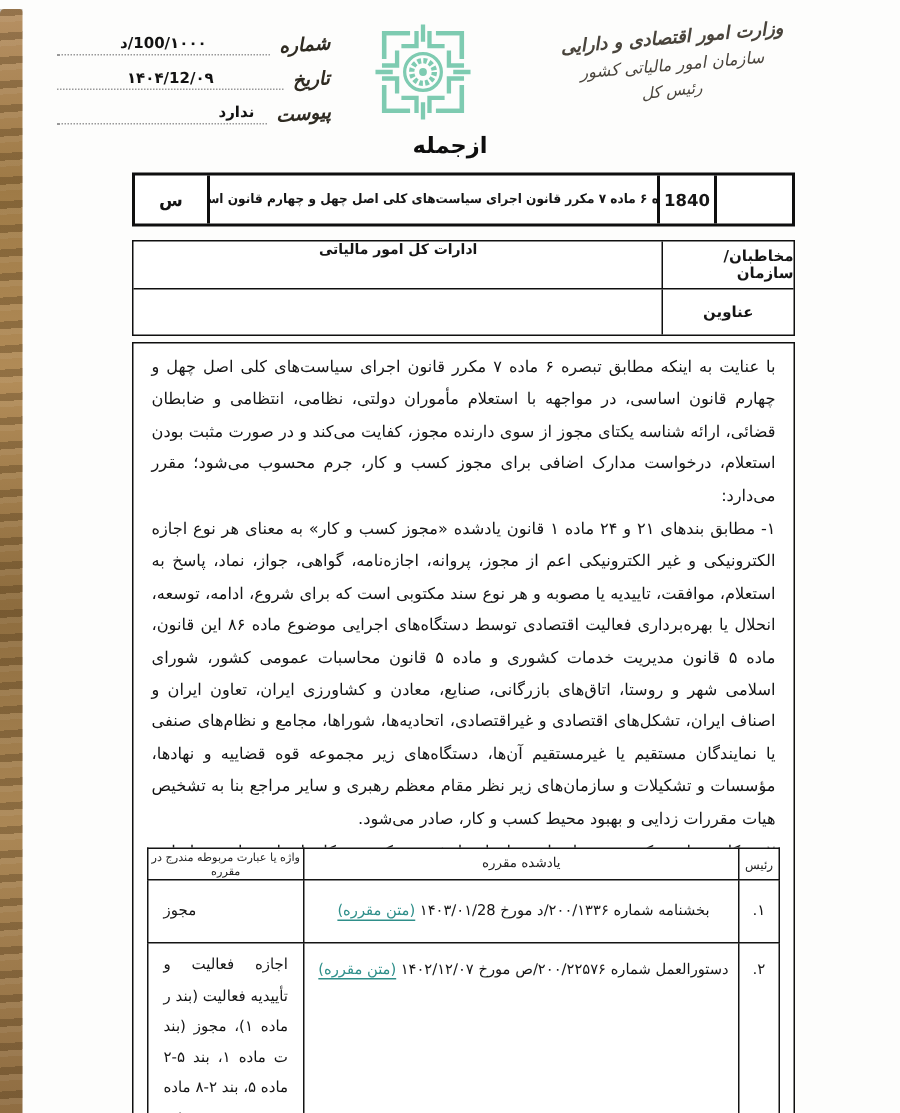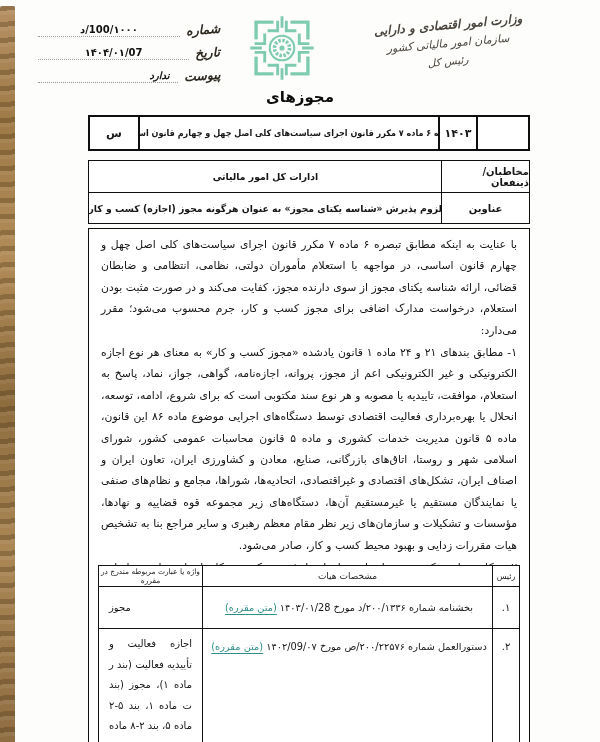--- a/index.html
+++ b/index.html
@@ -23,21 +23,21 @@
   .edge-strip::after{
     content:""; position:absolute; inset:0;
     background: repeating-linear-gradient(176deg, rgba(61,41,15,.28) 0 5px, rgba(255,255,255,.06) 5px 9px, transparent 9px 16px);
   }
   
   .letterhead { position:absolute; top:10px; left:38px; right:48px; height:82px; display:flex; direction:ltr; justify-content:space-between; align-items:flex-start; }
   .fields { width:182px; direction:rtl; padding-top:4px; }
   .frow { display:flex; align-items:flex-end; gap:6px; height:23px; }
   .flabel { font-style:italic; font-weight:bold; font-size:12.5px; color:#2f2b22; transform:rotate(-4deg); white-space:nowrap; }
   .fline { flex:1; border-bottom:1px dotted #999; text-align:center; font-weight:bold; font-size:10px; color:#121212; padding-bottom:1px; white-space:nowrap; }
-  .frow-attach .fline { text-align:right; padding-right:8px;font-style:italic; }
+  .frow-attach .fline { text-align:right; padding-right:8px; }
   .logo-wrap { flex:0 0 auto; padding-top:2px; }
   .ministry { width:208px; text-align:center; color:#49443c; font-style:italic; padding-top:8px; direction:rtl; }
   .ministry span { display:block; }
   .m1 { font-size:12px; font-weight:bold; transform:rotate(-5deg); }
   .m2 { font-size:11px; transform:rotate(-5deg); margin-top:5px; }
   .m3 { font-size:10.5px; transform:rotate(-6deg); margin-top:5px; }
   
   .doc-title { position:absolute; top:88px; left:0; right:0; text-align:center; font-size:15px; font-weight:bold; color:#0e0e0e; }
   
   .class-table { position:absolute; top:115px; right:70px; width:442px; height:36px; display:flex; border:2.2px solid #0f0f0f; font-weight:bold; background:#fff; }
@@ -46,21 +46,21 @@
   .c-empty { width:52px; }
   .c-year  { width:38px; font-size:11px; }
   .c-law   { flex:1; font-size:8.8px; overflow:hidden; }
   .c-law span{ white-space:nowrap; transform:scaleX(.92); }
   .c-code  { width:48px; font-size:11.5px; }
   
   .addr-table { position:absolute; top:160px; right:70px; width:442px; border:1.6px solid #0f0f0f; background:#fff; }
   .addr-row { display:flex; height:31px; }
   .addr-row + .addr-row { border-top:1.6px solid #0f0f0f; }
   .addr-label { width:88px; border-left:1.6px solid #0f0f0f; display:flex; align-items:center; justify-content:center; font-weight:bold; font-size:10px; }
-  .addr-value { flex:1; display:flex; align-items:center; justify-content:center; font-weight:bold; font-size:9.6px; overflow:hidden; padding:0 6px; }
+  .addr-value { flex:1; display:flex; align-items:flex-start; justify-content:center; font-weight:bold; font-size:9.6px; overflow:hidden; padding:0 6px; }
   .addr-value span{ white-space:nowrap; transform:scaleX(.97); }
   
   .body-frame { position:absolute; top:228px; right:70px; width:442px; height:522px; border:1.6px solid #0f0f0f; background:#fff; padding:5px 12px 0; }
   .body-frame p { font-size:10.8px; line-height:21.4px; text-align:justify; color:#141414; margin-bottom:1px; }
   
   .reg-table { position:absolute; top:336px; right:9px; left:9px; border-collapse:collapse; table-layout:fixed; width:calc(100% - 18px); background:#fff; direction:rtl; }
   .reg-table th, .reg-table td { border:1.2px solid #141414; }
   .reg-table thead th { height:20px; font-weight:normal; color:#222; padding:1px 2px; }
   .th-num { font-size:8px; }
   .th-spec { font-size:9px; }
@@ -82,21 +82,21 @@
   <div class="edge-strip"></div>
 
   <div class="letterhead">
     <div class="fields">
       <div class="frow">
         <span class="flabel">شماره</span>
         <span class="fline"><span>100/۱۰۰۰/د</span></span>
       </div>
       <div class="frow">
         <span class="flabel">تاریخ</span>
-        <span class="fline"><span>۱۴۰۴/۰۱/07</span></span>
+        <span class="fline"><span>۱۴۰۴/12/۰۹</span></span>
       </div>
       <div class="frow frow-attach">
         <span class="flabel">پیوست</span>
         <span class="fline"><span>ندارد</span></span>
       </div>
     </div>
 
     <div class="logo-wrap">
       <svg width="72" height="72" viewBox="0 0 100 100" aria-hidden="true">
         <defs>
@@ -114,76 +114,73 @@
       </svg>
     </div>
 
     <div class="ministry">
       <span class="m1">وزارت امور اقتصادی و دارایی</span>
       <span class="m2">سازمان امور مالیاتی کشور</span>
       <span class="m3">رئیس کل</span>
     </div>
   </div>
 
-  <div class="doc-title">مجوزهای</div>
+  <div class="doc-title">ازجمله</div>
 
   <div class="class-table">
     <div class="c-empty"></div>
-    <div class="c-year">۱۴۰۳</div>
+    <div class="c-year">1840</div>
     <div class="c-law">
         <span>تبصره ۶ ماده ۷ مکرر قانون اجرای سیاست‌های کلی اصل چهل و چهارم قانون اساسی</span>
       </div>
     <div class="c-code">س</div>
   </div>
 
   <div class="addr-table">
     <div class="addr-row">
-      <div class="addr-label">مخاطبان/ ذینفعان</div>
+      <div class="addr-label">مخاطبان/ سازمان</div>
       <div class="addr-value">
           <span>ادارات کل امور مالیاتی</span>
         </div>
     </div>
     <div class="addr-row">
       <div class="addr-label">عناوین</div>
-      <div class="addr-value">
-          <span>لزوم پذیرش «شناسه یکتای مجوز» به عنوان هرگونه مجوز (اجازه) کسب و کار</span>
-        </div>
     </div>
   </div>
 
   <div class="body-frame">
     <p>با عنایت به اینکه مطابق تبصره ۶ ماده ۷ مکرر قانون اجرای سیاست‌های کلی اصل چهل و چهارم قانون اساسی، در مواجهه با استعلام مأموران دولتی، نظامی، انتظامی و ضابطان قضائی، ارائه شناسه یکتای مجوز از سوی دارنده مجوز، کفایت می‌کند و در صورت مثبت بودن استعلام، درخواست مدارک اضافی برای مجوز کسب و کار، جرم محسوب می‌شود؛ مقرر می‌دارد:</p>
     <p>۱- مطابق بندهای ۲۱ و ۲۴ ماده ۱ قانون یادشده «مجوز کسب و کار» به معنای هر نوع اجازه الکترونیکی و غیر الکترونیکی اعم از مجوز، پروانه، اجازه‌نامه، گواهی، جواز، نماد، پاسخ به استعلام، موافقت، تاییدیه یا مصوبه و هر نوع سند مکتوبی است که برای شروع، ادامه، توسعه، انحلال یا بهره‌برداری فعالیت اقتصادی توسط دستگاه‌های اجرایی موضوع ماده ۸۶ این قانون، ماده ۵ قانون مدیریت خدمات کشوری و ماده ۵ قانون محاسبات عمومی کشور، شورای اسلامی شهر و روستا، اتاق‌های بازرگانی، صنایع، معادن و کشاورزی ایران، تعاون ایران و اصناف ایران، تشکل‌های اقتصادی و غیراقتصادی، اتحادیه‌ها، شوراها، مجامع و نظام‌های صنفی یا نمایندگان مستقیم یا غیرمستقیم آن‌ها، دستگاه‌های زیر مجموعه قوه قضاییه و نهادها، مؤسسات و تشکیلات و سازمان‌های زیر نظر مقام معظم رهبری و سایر مراجع بنا به تشخیص هیات مقررات زدایی و بهبود محیط کسب و کار، صادر می‌شود.</p>
     <p>۲- درکلیه مواردی که در مقررات این سازمان، اخذ مجوز کسب و کار با سایر عناوین براساس تعریف یادشده، پیش بینی شده است، ازجمله مقررات ذیل، ارایه شناسه یکتای مجوز صادره از درگاه ملی مجوزهای کشور، کفایت می‌کند.</p>
 
     <table class="reg-table">
       <colgroup>
         <col style="width:27px">
         <col>
         <col style="width:104px">
       </colgroup>
       <thead>
         <tr>
           <th class="th-num">رئیس</th>
-          <th class="th-spec">مشخصات هیات</th>
+          <th class="th-spec">یادشده مقرره</th>
           <th class="th-term">واژه یا عبارت مربوطه مندرج در مقرره</th>
         </tr>
       </thead>
       <tbody>
         <tr class="tr-1">
           <td class="cell-num">۱.</td>
           <td class="cell-spec">
             <span>بخشنامه شماره ۲۰۰/۱۳۳۶/د مورخ ۱۴۰۳/۰۱/28</span><a class="reg-link" href="#">(متن مقرره)</a>
           </td>
           <td class="cell-term">مجوز</td>
         </tr>
         <tr class="tr-2">
           <td class="cell-num">۲.</td>
           <td class="cell-spec">
-            <span>دستورالعمل شماره ۲۰۰/۲۲۵۷۶/ص مورخ ۱۴۰۲/09/۰۷</span><a class="reg-link" href="#">(متن مقرره)</a>
+            <span>دستورالعمل شماره ۲۰۰/۲۲۵۷۶/ص مورخ ۱۴۰۲/۱۲/۰۷</span><a class="reg-link" href="#">(متن مقرره)</a>
           </td>
           <td class="cell-term">اجازه فعالیت و تأییدیه فعالیت (بند ر ماده ۱)، مجوز (بند ت ماده ۱، بند ۵-۲ ماده ۵، بند ۲-۸ ماده ۸، بند ۶-۱۴ ماده ۱۴)</td>
         </tr>
 
       </tbody>
     </table>
   </div>
 
 </div>
 

